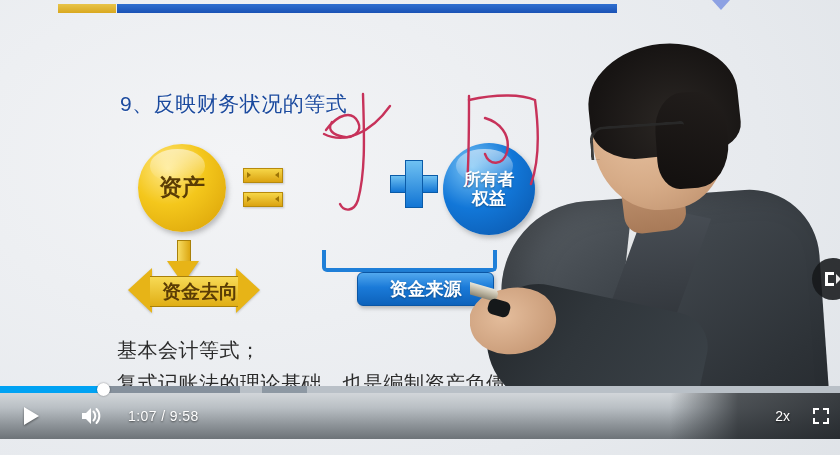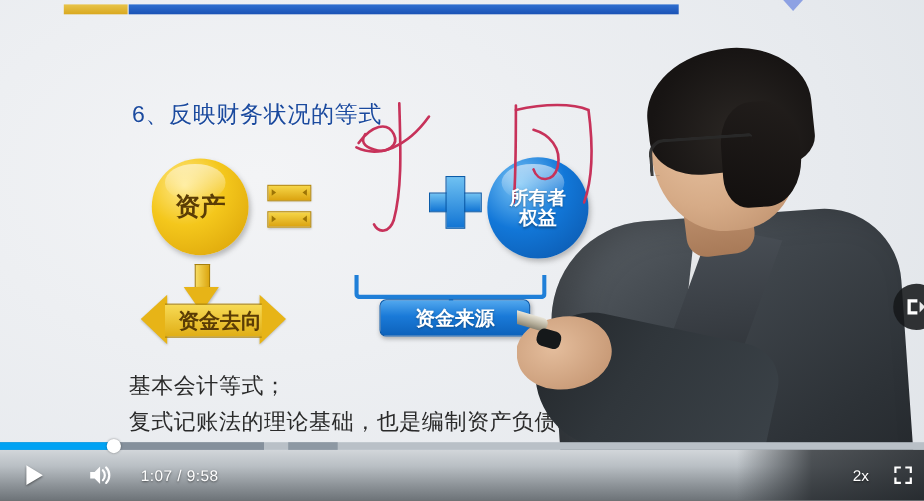--- a/index.html
+++ b/index.html
@@ -194,21 +194,21 @@
     border-bottom: 4px solid #1f7fd8;
   }
   .bracket-stem {
     position: absolute;
     left: 408px; top: 272px;
     width: 4px; height: 16px;
     background: #1f7fd8;
   }
   .src-btn {
     position: absolute;
-    left: 345px; top: 272px;
+    left: 357px; top: 272px;
     width: 135px; height: 32px;
     border-radius: 6px;
     background: linear-gradient(#52a8ee 0%, #1a7ad8 45%, #0d62bb 100%);
     border: 1px solid #0a56a5;
     box-shadow: 1px 2px 4px rgba(60,60,60,.35);
     display: flex; align-items: center; justify-content: center;
     color: #fff; font-size: 18px; font-weight: 700;
     text-shadow: 0 1px 2px rgba(0,0,0,.35);
   }
 
@@ -389,21 +389,21 @@
     width: 42px; height: 42px;
     border-radius: 50%;
     background: rgba(22,24,26,.88);
     display: flex; align-items: center; justify-content: center;
   }
   .side-toggle svg { display: block; }
 
   
   #controlbar {
     position: absolute;
-    left: 0; bottom: 0;
+    left: 0; bottom: 16px;
     width: 840px;
     height: 46px;
     background: linear-gradient(#d2d6da 0%, #b9bfc4 32%, #8d9398 70%, #6d7378 100%);
     display: flex;
     align-items: center;
     color: #ffffff;
     margin-top: 20px;
   }
   #controlbar.translucent-right::after {
     content: "";
@@ -485,21 +485,21 @@
 <body>
 
 <div id="player">
 
   <div id="stage">
 
     <div class="deck-rule-yellow"></div>
     <div class="deck-rule-blue"></div>
     <div class="deck-chevron"></div>
 
-    <div class="slide-subtitle">6、反映财务状况的等式</div>
+    <div class="slide-subtitle">9、反映财务状况的等式</div>
 
     <div class="orb orb-assets">
       <span class="orb-label">资产</span>
     </div>
 
     <div class="equals">
       <div class="bar"></div>
       <div class="bar"></div>
     </div>
 

